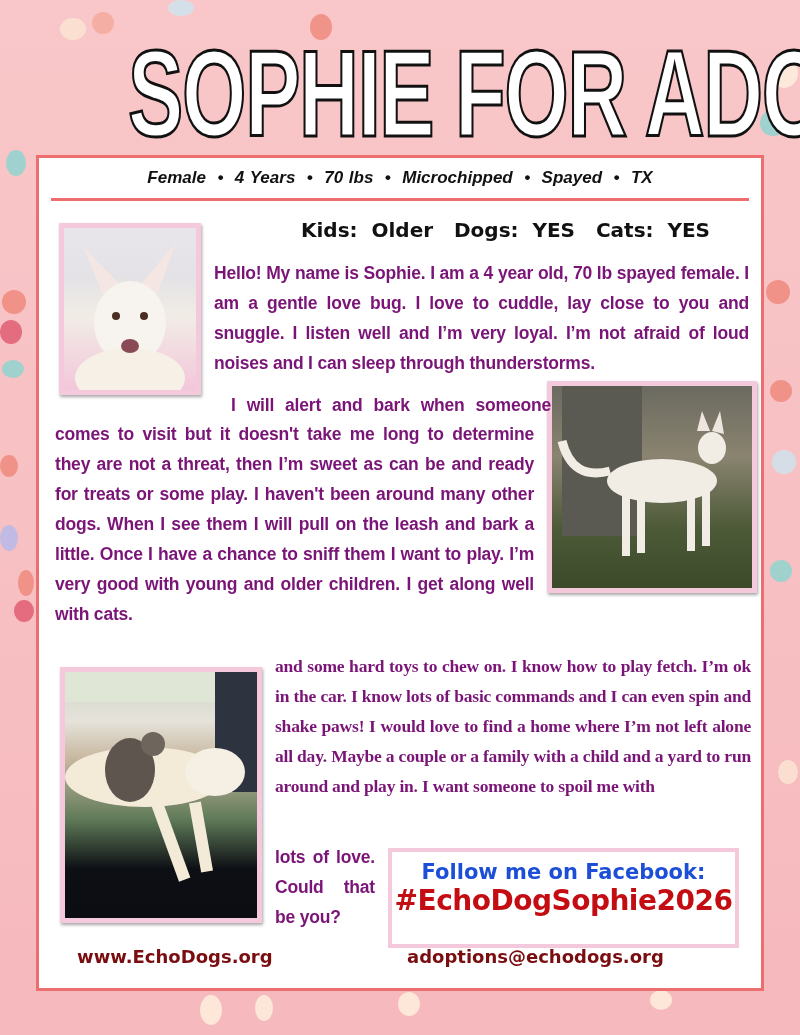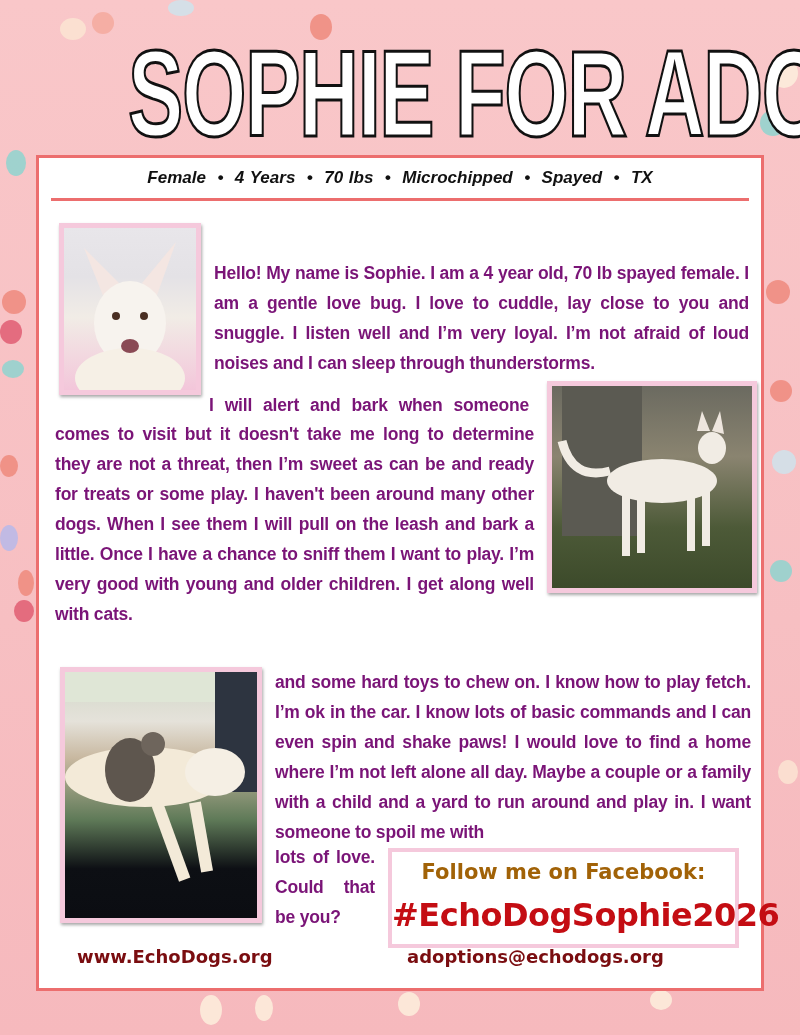--- a/index.html
+++ b/index.html
@@ -8,22 +8,22 @@
   .dot{position:absolute;border-radius:50%;opacity:0.85;}
   .title{position:absolute;left:0;top:30px;width:800px;text-align:center;font-family:"Liberation Sans",sans-serif;font-weight:bold;font-size:122px;line-height:128px;color:#fff;letter-spacing:-2px;
     -webkit-text-stroke:3px #111;transform:scaleX(0.68);transform-origin:center;white-space:nowrap;}
   .card{position:absolute;left:36px;top:155px;width:722px;height:830px;background:#fff;border:3px solid #ec6e6e;box-sizing:content-box;}
   .facts{position:absolute;left:0;top:10px;width:722px;text-align:center;font-style:italic;font-weight:bold;font-size:17px;color:#111;word-spacing:1px;}
   .rule{position:absolute;left:12px;top:40px;width:698px;height:3px;background:#ec6e6e;}
   .compat{position:absolute;left:262px;top:60px;font-family:"DejaVu Sans",sans-serif;font-weight:bold;font-size:20px;color:#111;white-space:pre;}
   .photo{position:absolute;border:5px solid #f5c9dc;box-shadow:1px 2px 3px rgba(0,0,0,0.35);box-sizing:border-box;overflow:hidden;}
   .p{position:absolute;color:#7a1477;font-weight:bold;font-size:17.5px;line-height:30px;text-align:justify;margin:0;letter-spacing:-0.2px;}
   .fb{position:absolute;left:349px;top:690px;width:351px;height:100px;border:4px solid #f5c9dc;box-sizing:border-box;text-align:center;font-family:"DejaVu Sans",sans-serif;}
-  .fb1{margin-top:8px;font-size:21px;font-weight:bold;color:#a16207;}
-  .fb2{margin-top:12px;font-size:32px;font-weight:bold;color:#c40d13;letter-spacing:-0.5px;}
+  .fb1{margin-top:8px;font-size:21px;font-weight:bold;color:#1d4ed8;}
+  .fb2{margin-top:0;font-size:28px;font-weight:bold;color:#c40d13;letter-spacing:-0.5px;}
   .footer{position:absolute;top:788px;font-family:"DejaVu Sans",sans-serif;font-weight:bold;font-size:18px;color:#7a0d10;}
 </style>
 </head>
 <body>
 
 <div class="bg">
   <div class="dot" style="left:92px;top:12px;width:22px;height:22px;background:#f5a99e"></div>
   <div class="dot" style="left:168px;top:0px;width:26px;height:16px;background:#cfe3ec"></div>
   <div class="dot" style="left:310px;top:14px;width:22px;height:26px;background:#ef8a7d"></div>
   <div class="dot" style="left:60px;top:18px;width:26px;height:22px;background:#fbe4d2"></div>
@@ -46,20 +46,21 @@
   <div class="dot" style="left:255px;top:995px;width:18px;height:26px;background:#fdeedd"></div>
   <div class="dot" style="left:398px;top:992px;width:22px;height:24px;background:#fdeedd"></div>
   <div class="dot" style="left:650px;top:990px;width:22px;height:20px;background:#fdeedd"></div>
 </div>
 
 <div class="title">SOPHIE FOR ADOPTION</div>
 
 <div class="card">
   <div class="facts" style="white-space:pre;">Female  •  4 Years  •  70 lbs  •  Microchipped  •  Spayed  •  TX</div>
   <div class="rule"></div>
+  <div class="compat">Kids:  Older   Dogs:  YES   Cats:  YES</div>
 
   <div class="photo" style="left:20px;top:65px;width:142px;height:172px;background:linear-gradient(180deg,#e8e6ea 0%,#e4e2e6 30%,#f1ece6 55%,#f3c6da 100%);">
     <svg width="132" height="162" viewBox="0 0 132 162">
       <polygon points="20,20 40,70 55,55" fill="#f4e6e2"></polygon>
       <polygon points="112,14 92,70 78,55" fill="#f4e6e2"></polygon>
       <ellipse cx="66" cy="95" rx="36" ry="42" fill="#f7f3ee"></ellipse>
       <ellipse cx="66" cy="150" rx="55" ry="30" fill="#f6f0e6"></ellipse>
       <circle cx="52" cy="88" r="4" fill="#4a2e22"></circle>
       <circle cx="80" cy="88" r="4" fill="#4a2e22"></circle>
       <ellipse cx="66" cy="118" rx="9" ry="7" fill="#8a4a55"></ellipse>
@@ -76,38 +77,38 @@
       <polygon points="160,45 168,25 172,48" fill="#eee6de"></polygon>
       <ellipse cx="160" cy="62" rx="14" ry="16" fill="#f1ece4"></ellipse>
       <path d="M58 85 Q20 95 10 55" stroke="#f1ece4" stroke-width="9" fill="none"></path>
       <rect x="70" y="105" width="8" height="65" fill="#f1ece4"></rect>
       <rect x="85" y="105" width="8" height="62" fill="#f1ece4"></rect>
       <rect x="135" y="105" width="8" height="60" fill="#f1ece4"></rect>
       <rect x="150" y="105" width="8" height="55" fill="#f1ece4"></rect>
     </svg>
   </div>
 
-  <p class="p" style="left:170px;top:232px;width:320px;text-align-last:justify;">I will alert and bark when someone</p>
+  <p class="p" style="left:192px;top:232px;width:320px;text-align-last:justify;">I will alert and bark when someone</p>
   <p class="p" style="left:16px;top:261px;width:479px;">comes to visit but it doesn't take me long to determine they are not a threat, then I’m sweet as can be and ready for treats or some play. I haven't been around many other dogs. When I see them I will pull on the leash and bark a little. Once I have a chance to sniff them I want to play. I’m very good with young and older children. I get along well with cats.</p>
 
 
   <div class="photo" style="left:21px;top:509px;width:202px;height:256px;background:linear-gradient(180deg,#cfd6c6 0%,#e5e2da 20%,#c8b8a0 35%,#5f7a58 60%,#0d0f14 80%,#0b0d12 100%);">
     <svg width="192" height="246" viewBox="0 0 192 246">
       <rect x="0" y="0" width="192" height="30" fill="#dfe6d6"></rect>
       <rect x="150" y="0" width="42" height="120" fill="#2d3440"></rect>
       <ellipse cx="80" cy="105" rx="80" ry="30" fill="#f3ead8"></ellipse>
       <ellipse cx="150" cy="100" rx="30" ry="24" fill="#f5efe4"></ellipse>
       <ellipse cx="65" cy="98" rx="25" ry="32" fill="#5e564e"></ellipse>
       <circle cx="88" cy="72" r="12" fill="#6e655c"></circle>
       <rect x="100" y="130" width="12" height="80" fill="#f3ead8" transform="rotate(-20 106 170)"></rect>
       <rect x="130" y="130" width="12" height="70" fill="#f3ead8" transform="rotate(-10 136 165)"></rect>
     </svg>
   </div>
 
-  <p class="p" style="left:236px;top:509px;width:476px;">and some hard toys to chew on. I know how to play fetch. I’m ok in the car. I know lots of basic commands and I can even spin and shake paws! I would love to find a home where I’m not left alone all day. Maybe a couple or a family with a child and a yard to run around and play in. I want someone to spoil me with</p>
+  <p class="p" style="left:236px;top:493px;width:476px;font-family:Liberation Serif, serif;">and some hard toys to chew on. I know how to play fetch. I’m ok in the car. I know lots of basic commands and I can even spin and shake paws! I would love to find a home where I’m not left alone all day. Maybe a couple or a family with a child and a yard to run around and play in. I want someone to spoil me with</p>
   <p class="p" style="left:236px;top:684px;width:100px;">lots of love. Could that be you?</p>
 
   <div class="fb">
     <div class="fb1">Follow me on Facebook:</div>
     <div class="fb2">#EchoDogSophie2026</div>
   </div>
 
   <div class="footer" style="left:38px;">www.EchoDogs.org</div>
   <div class="footer" style="left:368px;">adoptions@echodogs.org</div>
 </div>

